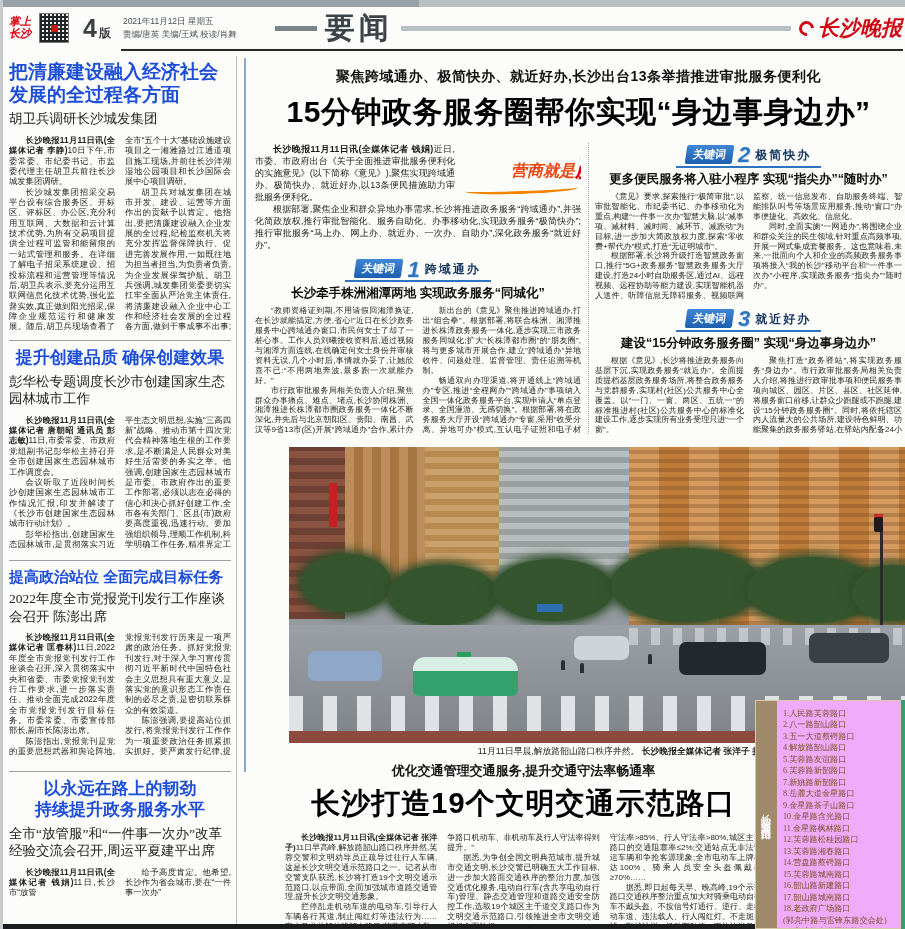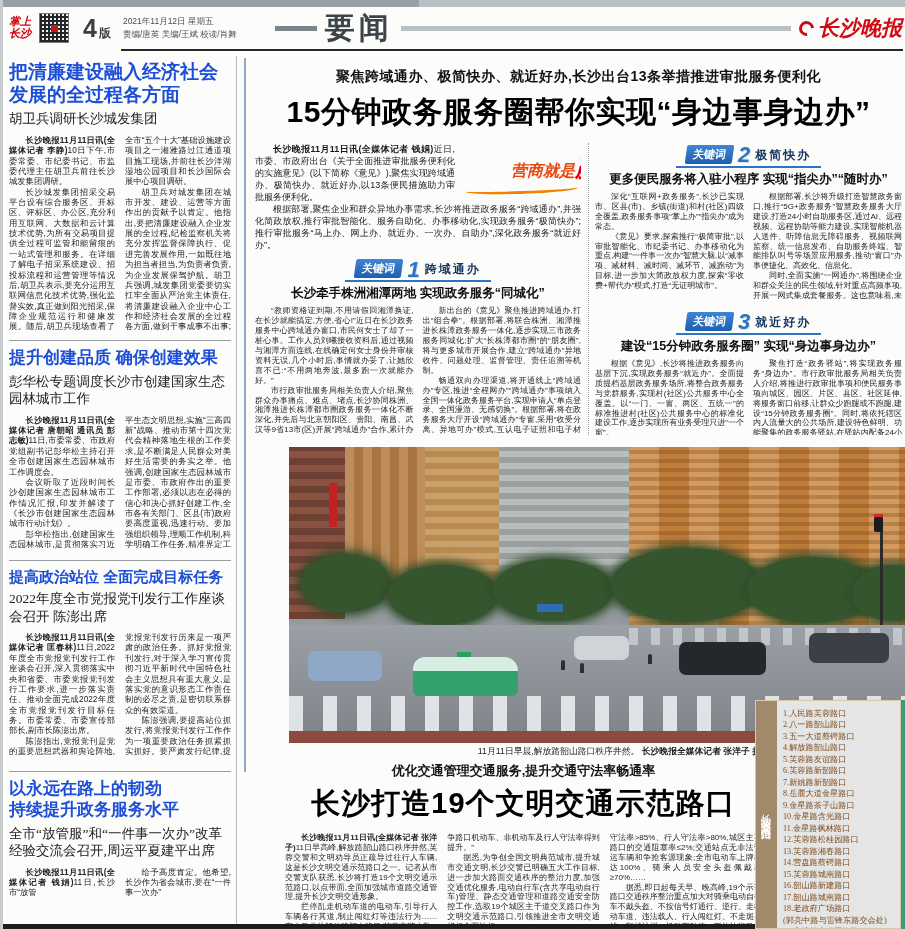--- a/index.html
+++ b/index.html
@@ -33,21 +33,21 @@
                 font-family:"Liberation Serif",serif; }
   .paper-mark { width:15px; height:15px; border:3px solid #cf0a14; border-radius:50%;
                 border-right-color:transparent; transform:rotate(40deg); display:inline-block; }
   .mast-rule { position:absolute; left:118px; top:49px; width:782px; border-top:2px solid #26282a; }
   
   .col-rule  { position:absolute; left:233px; top:56px; width:1px; height:868px; background:#b7bcbe; }
   .blue-rule { position:absolute; left:241px; top:58px; width:2px; height:714px; background:#8fa9c9; }
   
   .left-col { position:absolute; left:6px; top:60px; width:222px; height:864px; overflow:hidden; }
   .la-title { font-weight:900; color:#1d4ed8; line-height:1.22; }
-  .t19 { font-size:19px; } .t17 { font-size:17px; } .t15 { font-size:15px; }
+  .t19 { font-size:19px; } .t17 { font-size:17px;text-align:center; } .t15 { font-size:15px; }
   .la-sub { font-family:"Liberation Serif",serif; font-size:13.5px; color:#222;
             line-height:1.3; margin:4px 0 7px; }
   .la-body { column-count:2; column-gap:10px; font-size:8.3px; line-height:1.25;
              text-align:justify; overflow:hidden; color:#232323; }
   .la-body p { text-indent:2em; }
   .la-body b { font-weight:bold; }
   .sep { border-top:1px solid #9aa0a3; margin:7px 0; }
   
   .main-top { position:absolute; left:252px; top:60px; width:647px; height:386px; overflow:hidden; }
   .m-kicker { text-align:center; font-size:14px; font-weight:600; color:#121212; margin-top:8px; letter-spacing:.5px; }
@@ -118,21 +118,21 @@
   .bottom-art { position:absolute; left:282px; top:762px; width:477px; height:162px; overflow:hidden; }
   .b-kicker { text-align:center; font-size:13px; font-weight:600; color:#141414; }
   .b-title { text-align:center; font-size:29px; font-weight:900; color:#000; margin-top:4px;
              letter-spacing:1px; white-space:nowrap; }
   .b-cols { display:grid; grid-template-columns:repeat(3,1fr); gap:10px; margin-top:9px;
             font-size:8px; line-height:1.24; text-align:justify; height:102px; overflow:hidden; color:#232323; }
   .b-cols p { text-indent:2em; }
   .b-cols .noind { text-indent:0; }
   
   .panel { position:absolute; left:752px; top:700px; width:146px; height:229px; z-index:6;
-           display:flex; background:#e5e5e5; border:1px solid #d8c9a8; }
+           display:flex; background:#f0abfc; border:1px solid #d8c9a8; }
   .panel-strip { width:21px; background:#a08a6b; color:#fff; writing-mode:vertical-rl;
                  text-orientation:upright; font-size:10.5px; letter-spacing:2px;
                  display:flex; align-items:center; justify-content:center; }
   .panel-list { flex:1; padding:7px 5px 0 6px; font-size:8.2px; line-height:1.4; color:#7c4f20;
                 font-family:"Liberation Serif",serif; overflow:hidden; }
   .edge-green { position:absolute; left:898px; top:700px; width:7px; height:229px; background:#379b7c; z-index:5; }
   .bottom-bar { position:absolute; left:0; top:924px; width:760px; height:5px; background:#1b1c1e; }
 </style>
 </head>
 <body>
@@ -249,21 +249,20 @@
       <div class="vdot"></div>
       <div>
         <div>
           <div class="kw-badge" style="margin-top:2px">
             <span class="kw-chip">关键词</span>
             <span class="kw-num">2</span>
             <span class="kw-name">极简快办</span>
           </div>
           <div class="kw-subhead">更多便民服务将入驻小程序 实现“指尖办”“随时办”</div>
           <div class="kw-body h112">
-            <p>深化“互联网+政务服务”,长沙已实现市、区县(市)、乡镇(街道)和村(社区)四级全覆盖,政务服务事项“掌上办”“指尖办”成为常态。</p>
             <p>《意见》要求,探索推行“极简审批”,以审批智能化、市纪委书记、办事移动化为重点,构建“一件事一次办”智慧大脑,以“减事项、减材料、减时间、减环节、减跑动”为目标,进一步加大简政放权力度,探索“零收费+帮代办”模式,打造“无证明城市”。</p>
             <p>根据部署,长沙将升级打造智慧政务窗口,推行“5G+政务服务”智慧政务服务大厅建设,打造24小时自助服务区,通过AI、远程视频、远程协助等能力建设,实现智能机器人送件、听障信息无障碍服务、视频联网监察、统一信息发布、自助服务终端、智能排队叫号等场景应用服务,推动“窗口”办事便捷化、高效化、信息化。</p>
             <p>同时,全面实施“一网通办”,将围绕企业和群众关注的民生领域,针对重点高频事项,开展一网式集成套餐服务。这也意味着,未来,一批面向个人和企业的高频政务服务事项将接入“我的长沙”移动平台和“一件事一次办”小程序,实现政务服务“指尖办”“随时办”。</p>
           </div>
         </div>
         <div>
           <div class="kw-badge">
             <span class="kw-chip">关键词</span>
             <span class="kw-num">3</span>
             <span class="kw-name">就近好办</span>

